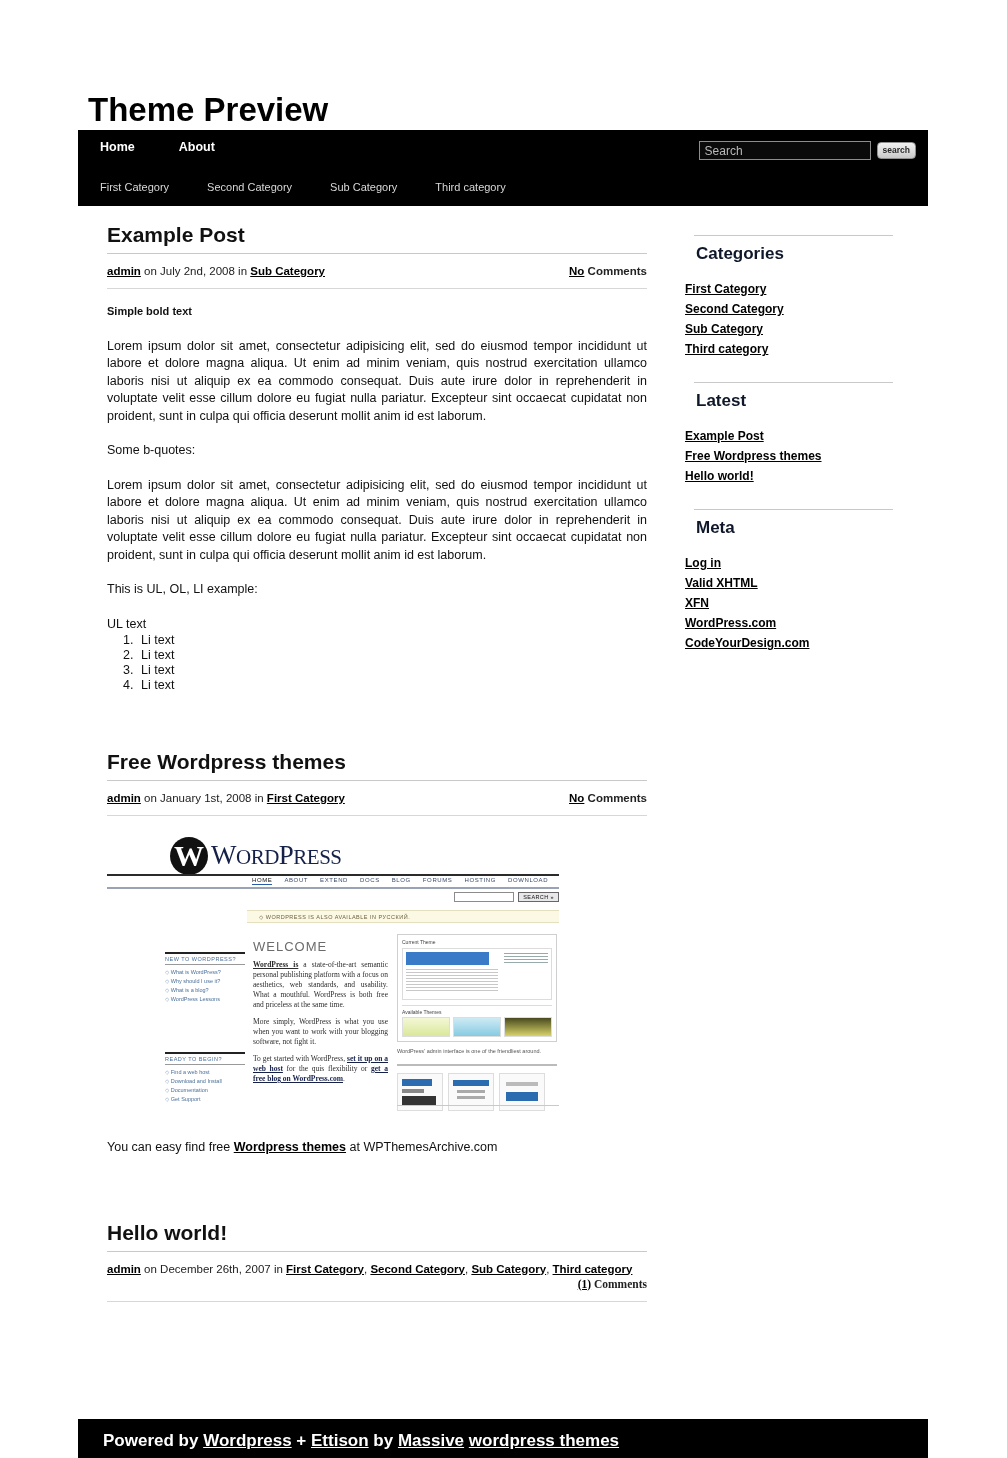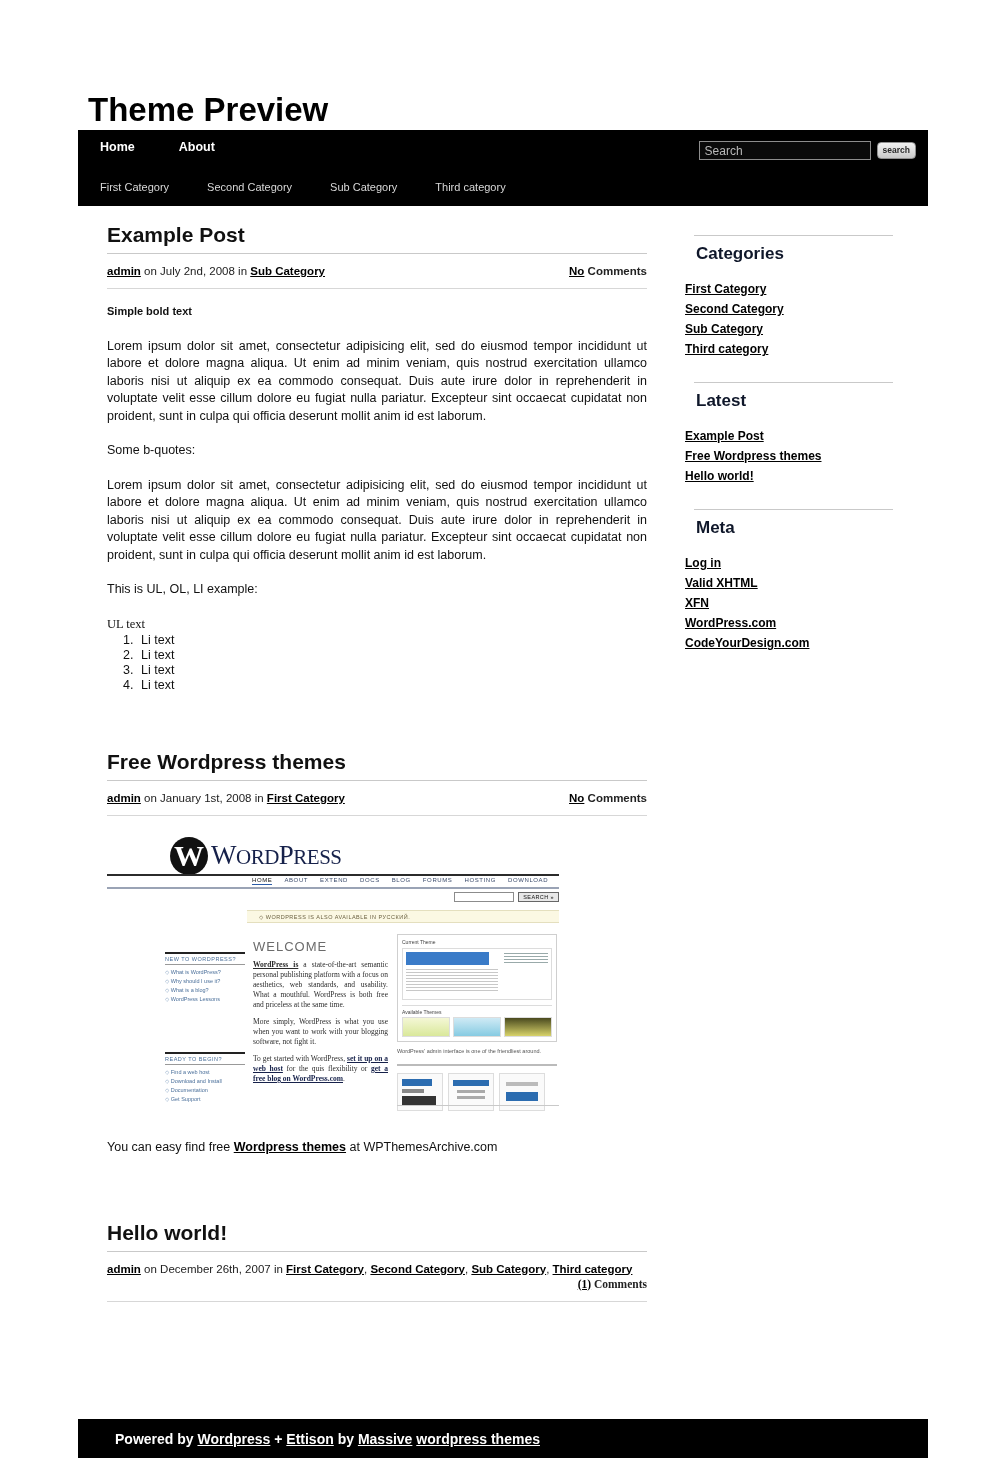--- a/index.html
+++ b/index.html
@@ -101,21 +101,21 @@
   .post-meta::after { content:""; display:block; clear: both; }
 
   .post-body { padding-top: 14px; font-size: 12.5px; color: #111; }
   .post-body p {
     margin: 0 0 17px 0; text-align: justify; line-height: 17.5px;
   }
   .post-body p.strongline { font-weight: bold; font-size: 11px; text-align: left; }
   .post-body a { color: #000; font-weight: bold; text-decoration: underline; }
 
   .list-block { margin: 0 0 10px 0; font-size: 12.5px; line-height: 15px; }
-  .list-block .bare { margin: 0; padding: 0; font-family: Liberation Serif, serif; }
+  .list-block .bare { margin: 0; padding: 0; }
   .list-block ol { margin: 0; padding-left: 30px; }
   .list-block ol li { margin: 0; padding: 0 0 0 4px; line-height: 15px; }
 
   .post-spacer { height: 46px; }
 
   
   .wp-shot {
     width: 452px; height: 285px;
     background: #ffffff;
     margin: 4px 0 20px 0;
@@ -223,21 +223,21 @@
     text-decoration: underline;
   }
 
   
   .footer {
     position: absolute; left: 78px; top: 1419px;
     width: 850px; height: 39px; background: #000;
   }
   .footer-text {
     position: absolute; left: 25px; top: 12px;
-    color: #fff; font-size: 14px; font-weight: bold; margin-left: 12px;
+    color: #fff; font-size: 17px; font-weight: bold;
   }
   .footer-text a { color:#fff; text-decoration: underline; font-weight: bold; }
 </style>
 </head>
 <body>
 
 <div class="page">
 
   <h1 class="blog-title">Theme Preview</h1>
 

